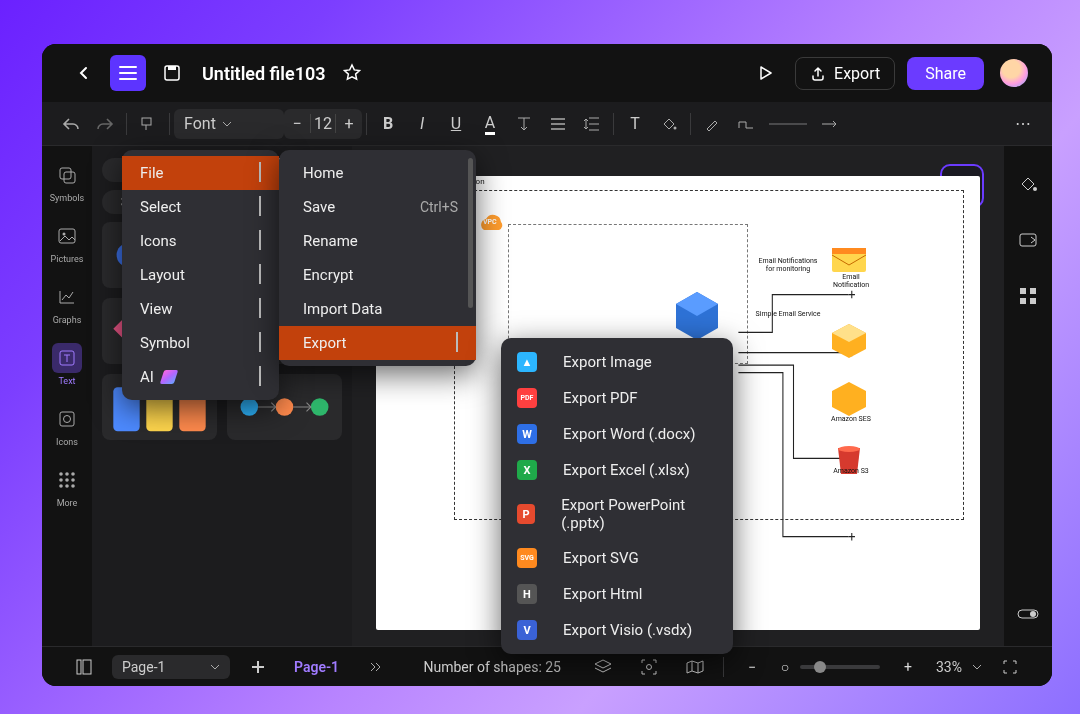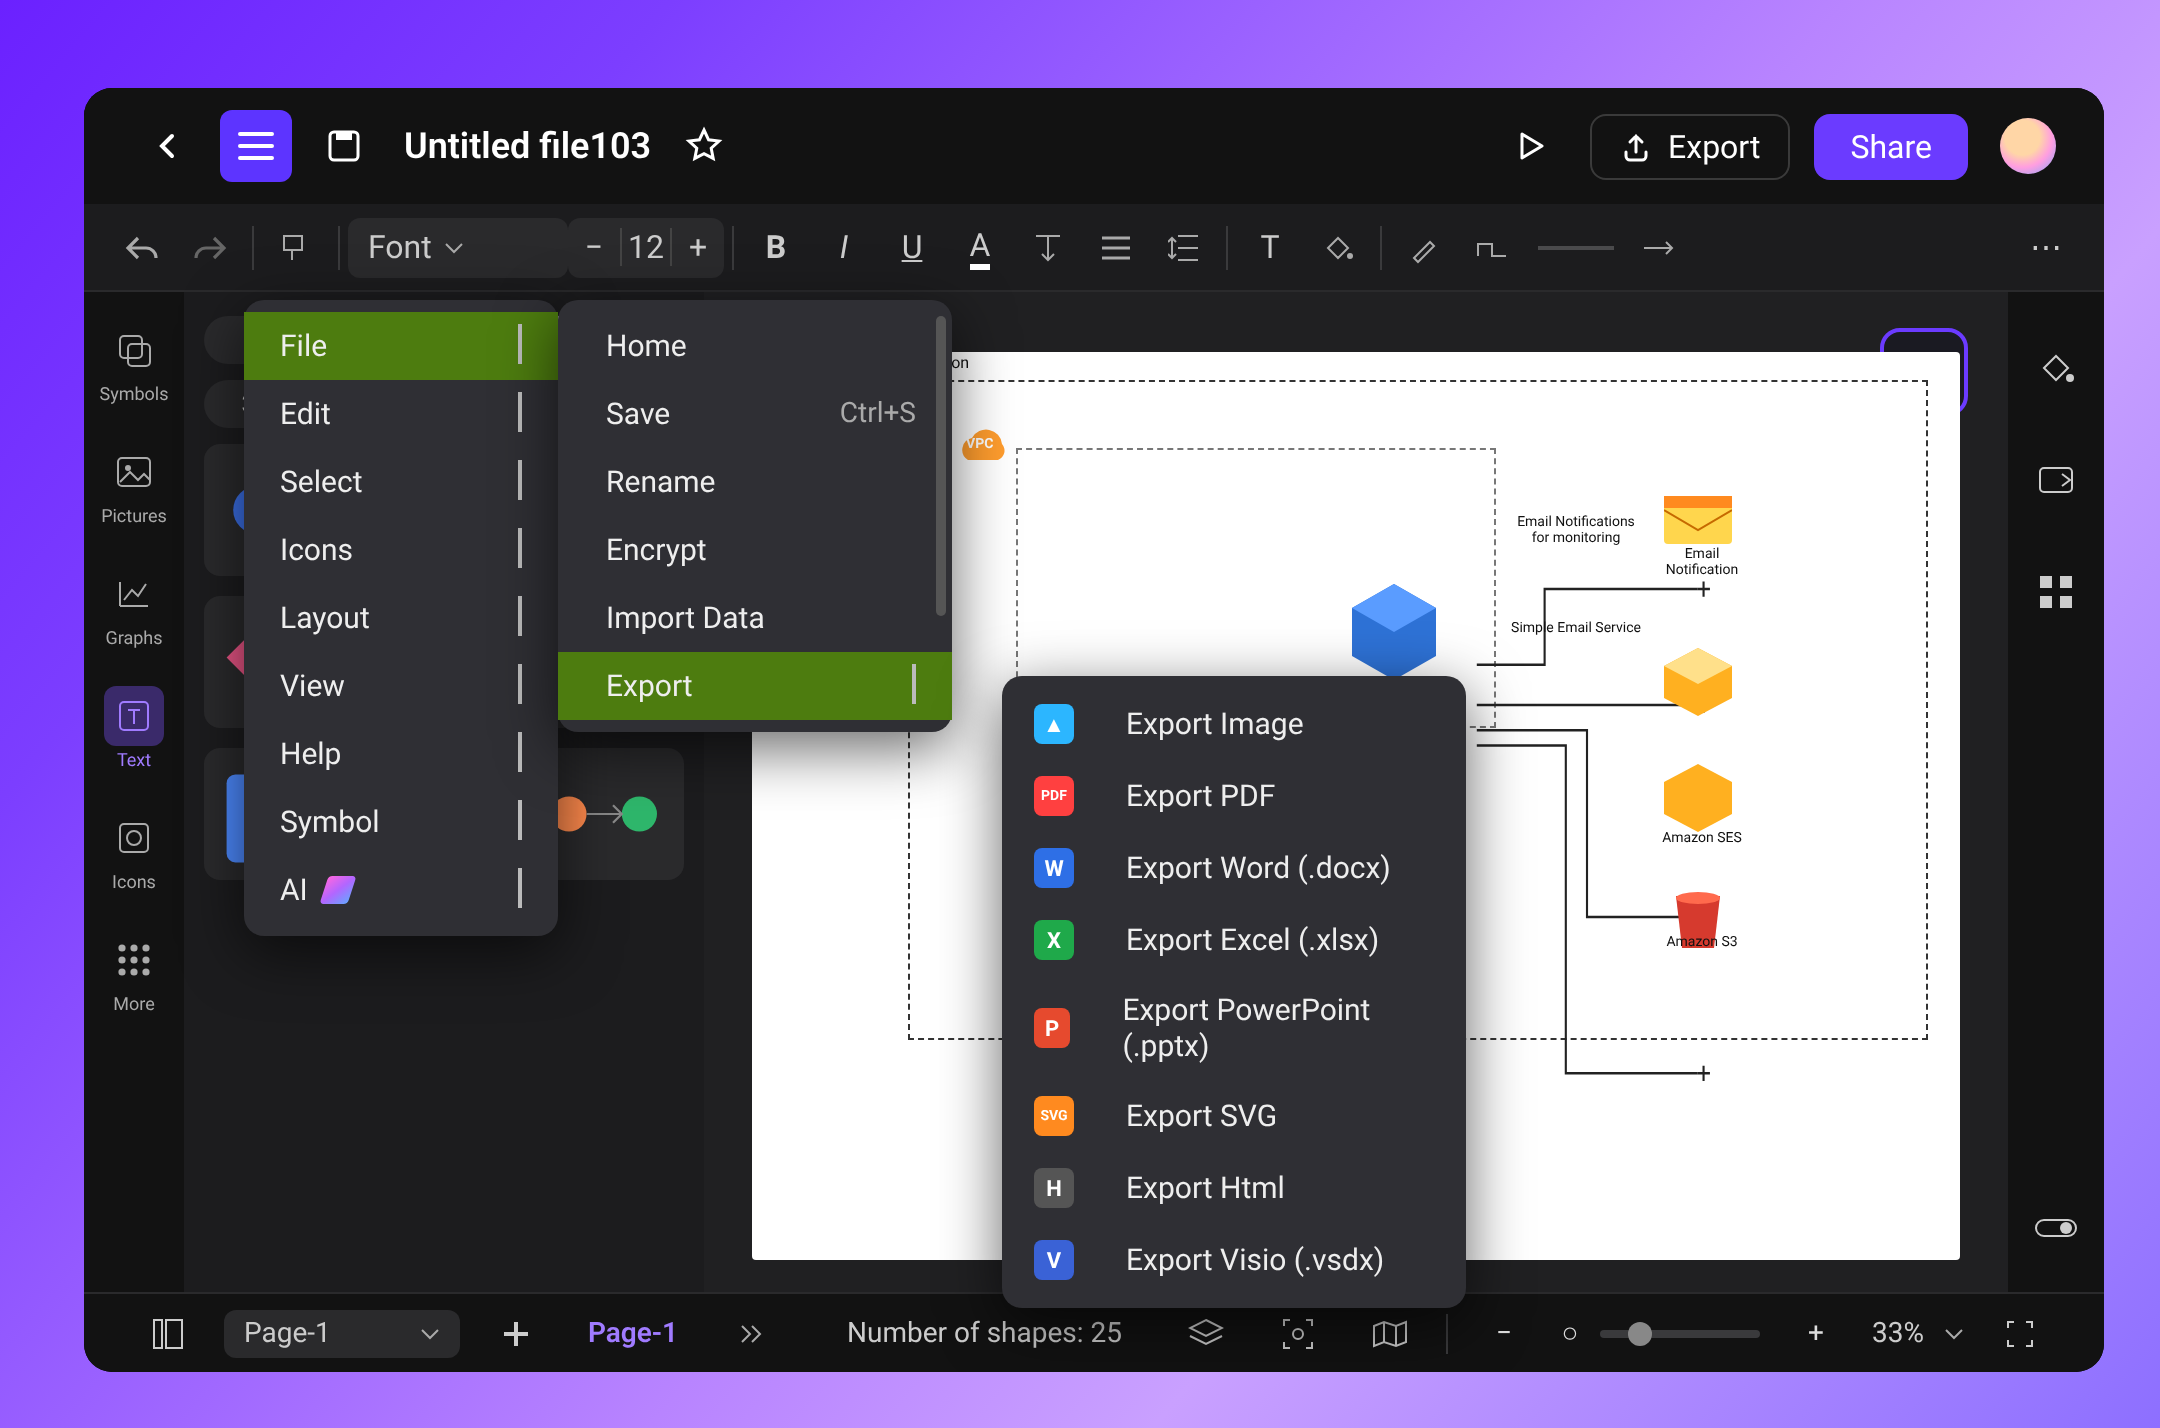--- a/index.html
+++ b/index.html
@@ -42,21 +42,21 @@
 
 .statusbar { height: 40px; background: #121212; display:flex; align-items:center; padding: 0 24px; gap: 10px; color: #ccc; font-size: 14px; border-top:1px solid #2a2a2c; }
 .page-sel { display:flex; align-items:center; background:#2a2a2c; border-radius:6px; padding:4px 10px; gap:8px; width:118px; justify-content:space-between; }
 .page-tab { color: #a07bff; font-weight:600; padding: 0 8px; }
 .statusbar .flex { flex:1; }
 .zoom-track { width: 80px; height: 4px; background:#3a3a3c; border-radius:2px; position:relative; }
 .zoom-track::after { content:""; position:absolute; left:14px; top:-4px; width:12px; height:12px; border-radius:50%; background:#888; }
 
 .menu { position: absolute; background: #2f2f34; border-radius: 10px; padding: 6px 0; color: #eee; z-index: 50; box-shadow: 0 8px 30px rgba(0,0,0,.6); }
 .menu .mi { display:flex; align-items:center; justify-content:space-between; padding: 8px 18px 8px 32px; cursor:pointer; font-size:15px; gap: 14px; }
-.menu .mi:hover, .menu .mi.hl { background:#4d7c0f; }
+.menu .mi:hover, .menu .mi.hl { background:#c2410c; }
 .menu1 { left:80px; top:106px; width:157px; }
 .menu1 .mi { padding-left: 18px; }
 .menu2 { left:237px; top:106px; width:197px; }
 .menu2 .mi { padding-left: 24px; }
 .menu3 { left:459px; top:294px; width:232px; }
 .menu3 .mi { padding: 8px 16px; }
 .file-ico { width:20px; height:20px; border-radius:4px; display:flex; align-items:center; justify-content:center; font-size:11px; font-weight:700; color:#fff; margin-right:12px; }
 .menu3 .mi { justify-content:flex-start; }
 .chev::after { content: ""; width: 6px; height: 6px; border-right: 2px solid #bbb; border-top: 2px solid #bbb; transform: rotate(45deg); }
 .mi .chev { display:inline-block; }
@@ -478,41 +478,33 @@
         </svg>
       </div>
   </div>
 
   <div class="menu menu1" id="menu1">
       <div class="mi hl">
         <span>File</span>
         <span class="chev"></span>
       </div>
       <div class="mi">
-        <span>Edit</span>
-        <span class="chev"></span>
-      </div>
-      <div class="mi">
         <span>Select</span>
         <span class="chev"></span>
       </div>
       <div class="mi">
         <span>Icons</span>
         <span class="chev"></span>
       </div>
       <div class="mi">
         <span>Layout</span>
         <span class="chev"></span>
       </div>
       <div class="mi">
         <span>View</span>
-        <span class="chev"></span>
-      </div>
-      <div class="mi">
-        <span>Help</span>
         <span class="chev"></span>
       </div>
       <div class="mi">
         <span>Symbol</span>
         <span class="chev"></span>
       </div>
       <div class="mi">
         <span style="display:flex;align-items:center;gap:8px;">AI<span class="ai-gradient" style="width:14px;height:14px;"></span></span>
         <span class="chev"></span>
       </div>

